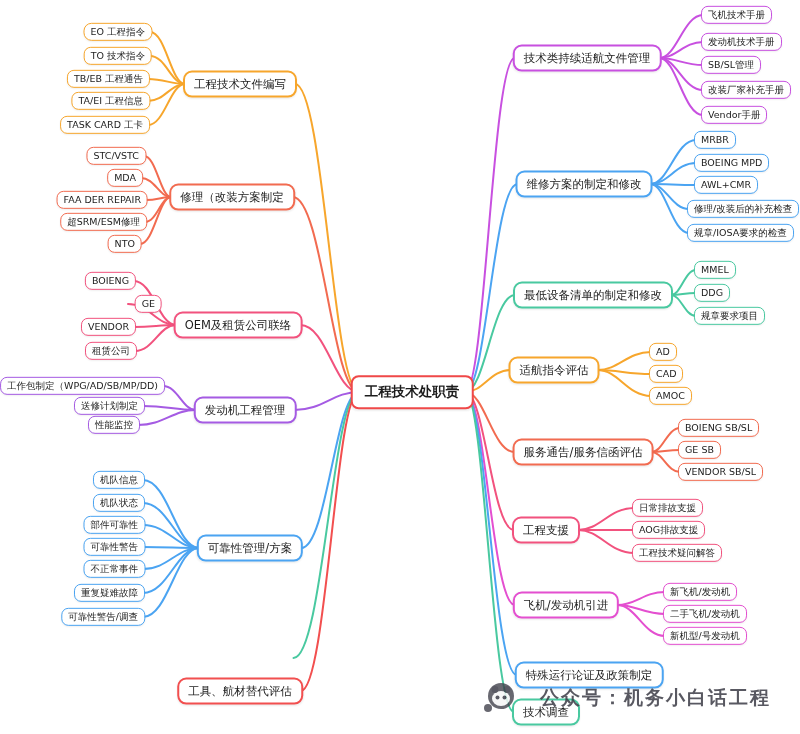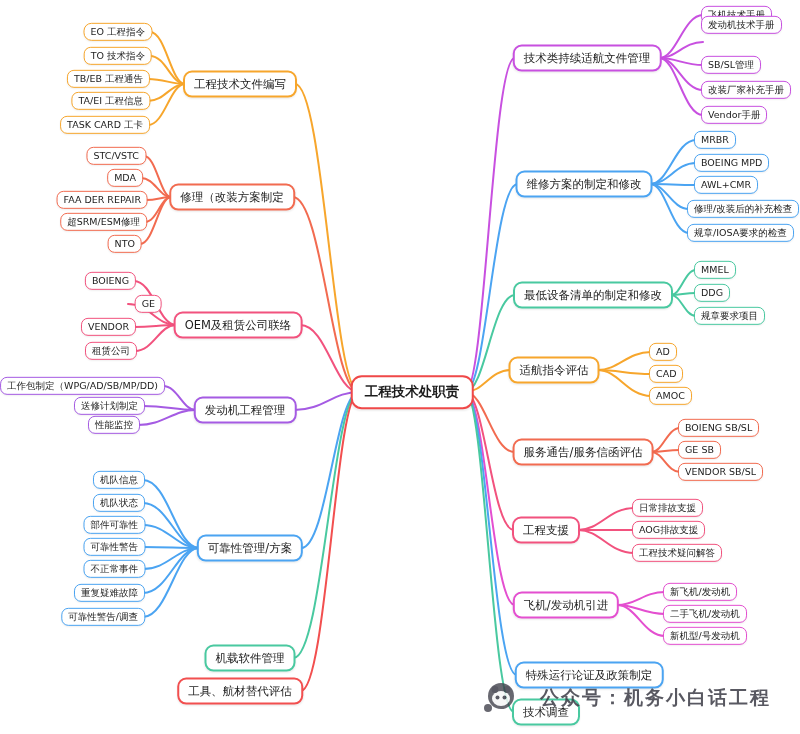--- a/index.html
+++ b/index.html
@@ -91,21 +91,21 @@
       <path d="M 578 530 C 600.4 530 608.8 530 634 530" stroke="#f2527e" stroke-width="2" fill="none" stroke-linecap="round"></path>
       <path d="M 578 530 C 600.4 530 608.8 553 634 553" stroke="#f2527e" stroke-width="2" fill="none" stroke-linecap="round"></path>
       <path d="M 465.25 392 C 485.075 392 492.509375 605 514.8125 605" stroke="#e44fd0" stroke-width="2" fill="none" stroke-linecap="round"></path>
       <path d="M 617.1875 605 C 636.3125 605 643.484375 592 665 592" stroke="#e44fd0" stroke-width="2" fill="none" stroke-linecap="round"></path>
       <path d="M 617.1875 605 C 636.3125 605 643.484375 614 665 614" stroke="#e44fd0" stroke-width="2" fill="none" stroke-linecap="round"></path>
       <path d="M 617.1875 605 C 636.3125 605 643.484375 636 665 636" stroke="#e44fd0" stroke-width="2" fill="none" stroke-linecap="round"></path>
       <path d="M 465.25 392 C 485.85 392 493.575 675 516.75 675" stroke="#4ba4f2" stroke-width="2" fill="none" stroke-linecap="round"></path>
       <path d="M 465.25 392 C 484.75 392 492.0625 712 514 712" stroke="#49c9a0" stroke-width="2" fill="none" stroke-linecap="round"></path>
     </svg>
   <div id="nodes-layer">
-      <div class="node center-node" style="border-color: rgb(240, 72, 72); top: 392px; left: 412px; transform: translate(-50%, -50%); border-radius: 11px;">工程技术处职责</div>
+      <div class="node center-node" style="border-color: rgb(240, 72, 72); top: 392px; left: 412px; transform: translate(-50%, -50%);">工程技术处职责</div>
       <div class="node main-node" style="border-color: rgb(247, 166, 44); top: 84px; left: 240px; transform: translate(-50%, -50%);">工程技术文件编写</div>
       <div class="node leaf-node" style="border-color: rgb(247, 166, 44); top: 32px; left: 152px; transform: translate(-100%, -50%); border-radius: 8px;">EO 工程指令</div>
       <div class="node leaf-node" style="border-color: rgb(247, 166, 44); top: 56px; left: 152px; transform: translate(-100%, -50%);">TO 技术指令</div>
       <div class="node leaf-node" style="border-color: rgb(247, 166, 44); top: 79px; left: 150px; transform: translate(-100%, -50%);">TB/EB 工程通告</div>
       <div class="node leaf-node" style="border-color: rgb(247, 166, 44); top: 101px; left: 150px; transform: translate(-100%, -50%);">TA/EI 工程信息</div>
       <div class="node leaf-node" style="border-color: rgb(247, 166, 44); top: 125px; left: 150px; transform: translate(-100%, -50%);">TASK CARD 工卡</div>
       <div class="node main-node" style="border-color: rgb(242, 107, 80); top: 197px; left: 232px; transform: translate(-50%, -50%);">修理（改装方案制定</div>
       <div class="node leaf-node" style="border-color: rgb(242, 107, 80); top: 156px; left: 146px; transform: translate(-100%, -50%);">STC/VSTC</div>
       <div class="node leaf-node" style="border-color: rgb(242, 107, 80); top: 178px; left: 143px; transform: translate(-100%, -50%);">MDA</div>
       <div class="node leaf-node" style="border-color: rgb(242, 107, 80); top: 200px; left: 148px; transform: translate(-100%, -50%);">FAA DER REPAIR</div>
@@ -121,25 +121,24 @@
       <div class="node leaf-node" style="border-color: rgb(165, 91, 227); top: 406px; left: 145px; transform: translate(-100%, -50%);">送修计划制定</div>
       <div class="node leaf-node" style="border-color: rgb(165, 91, 227); top: 425px; left: 140px; transform: translate(-100%, -50%);">性能监控</div>
       <div class="node main-node" style="border-color: rgb(75, 164, 242); top: 548px; left: 250px; transform: translate(-50%, -50%);">可靠性管理/方案</div>
       <div class="node leaf-node" style="border-color: rgb(75, 164, 242); top: 480px; left: 145px; transform: translate(-100%, -50%);">机队信息</div>
       <div class="node leaf-node" style="border-color: rgb(75, 164, 242); top: 503px; left: 145px; transform: translate(-100%, -50%);">机队状态</div>
       <div class="node leaf-node" style="border-color: rgb(75, 164, 242); top: 525px; left: 145px; transform: translate(-100%, -50%);">部件可靠性</div>
       <div class="node leaf-node" style="border-color: rgb(75, 164, 242); top: 547px; left: 145px; transform: translate(-100%, -50%);">可靠性警告</div>
       <div class="node leaf-node" style="border-color: rgb(75, 164, 242); top: 569px; left: 145px; transform: translate(-100%, -50%);">不正常事件</div>
       <div class="node leaf-node" style="border-color: rgb(75, 164, 242); top: 593px; left: 145px; transform: translate(-100%, -50%);">重复疑难故障</div>
       <div class="node leaf-node" style="border-color: rgb(75, 164, 242); top: 617px; left: 145px; transform: translate(-100%, -50%);">可靠性警告/调查</div>
-      <div class="node main-node" style="border-color: rgb(73, 201, 160); top: 658px; left: 250px; transform: translate(-50%, -50%);">机载软件管理</div>
       <div class="node main-node" style="border-color: rgb(242, 79, 79); top: 691px; left: 240px; transform: translate(-50%, -50%);">工具、航材替代评估</div>
       <div class="node main-node" style="border-color: rgb(200, 80, 224); top: 58px; left: 587px; transform: translate(-50%, -50%);">技术类持续适航文件管理</div>
       <div class="node leaf-node" style="border-color: rgb(200, 80, 224); top: 15px; left: 701px; transform: translateY(-50%);">飞机技术手册</div>
-      <div class="node leaf-node" style="border-color: rgb(200, 80, 224); top: 25px; left: 701px; transform: translateY(-50%);">发动机技术手册</div>
+      <div class="node leaf-node" style="border-color: rgb(200, 80, 224); top: 42px; left: 701px; transform: translateY(-50%);">发动机技术手册</div>
       <div class="node leaf-node" style="border-color: rgb(200, 80, 224); top: 65px; left: 701px; transform: translateY(-50%);">SB/SL管理</div>
       <div class="node leaf-node" style="border-color: rgb(200, 80, 224); top: 90px; left: 701px; transform: translateY(-50%);">改装厂家补充手册</div>
       <div class="node leaf-node" style="border-color: rgb(200, 80, 224); top: 115px; left: 701px; transform: translateY(-50%);">Vendor手册</div>
       <div class="node main-node" style="border-color: rgb(75, 164, 242); top: 184px; left: 584px; transform: translate(-50%, -50%);">维修方案的制定和修改</div>
       <div class="node leaf-node" style="border-color: rgb(75, 164, 242); top: 140px; left: 694px; transform: translateY(-50%);">MRBR</div>
       <div class="node leaf-node" style="border-color: rgb(75, 164, 242); top: 163px; left: 694px; transform: translateY(-50%);">BOEING MPD</div>
       <div class="node leaf-node" style="border-color: rgb(75, 164, 242); top: 185px; left: 694px; transform: translateY(-50%);">AWL+CMR</div>
       <div class="node leaf-node" style="border-color: rgb(75, 164, 242); top: 209px; left: 687px; transform: translateY(-50%);">修理/改装后的补充检查</div>
       <div class="node leaf-node" style="border-color: rgb(75, 164, 242); top: 233px; left: 687px; transform: translateY(-50%);">规章/IOSA要求的检查</div>
       <div class="node main-node" style="border-color: rgb(73, 201, 160); top: 295px; left: 593px; transform: translate(-50%, -50%);">最低设备清单的制定和修改</div>

